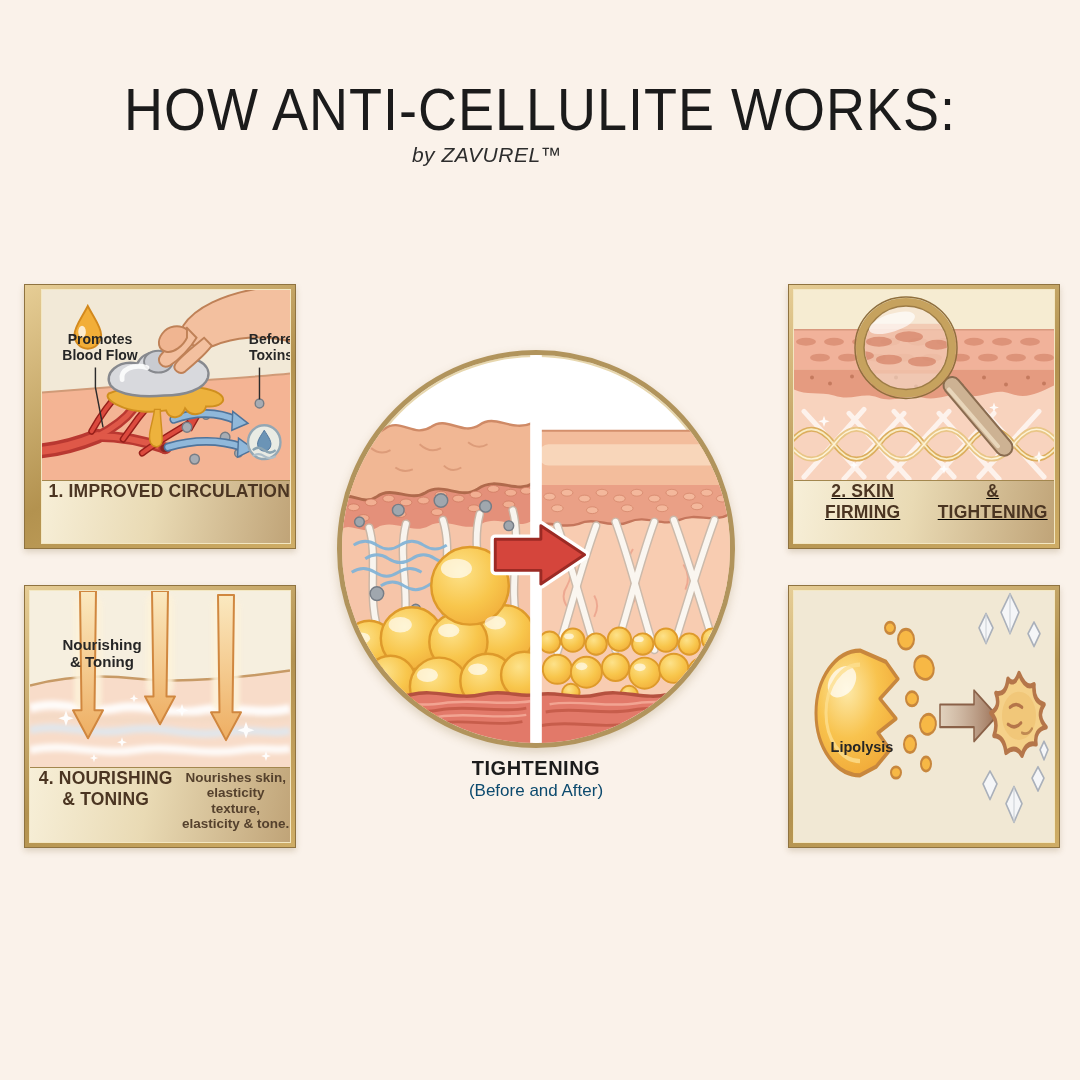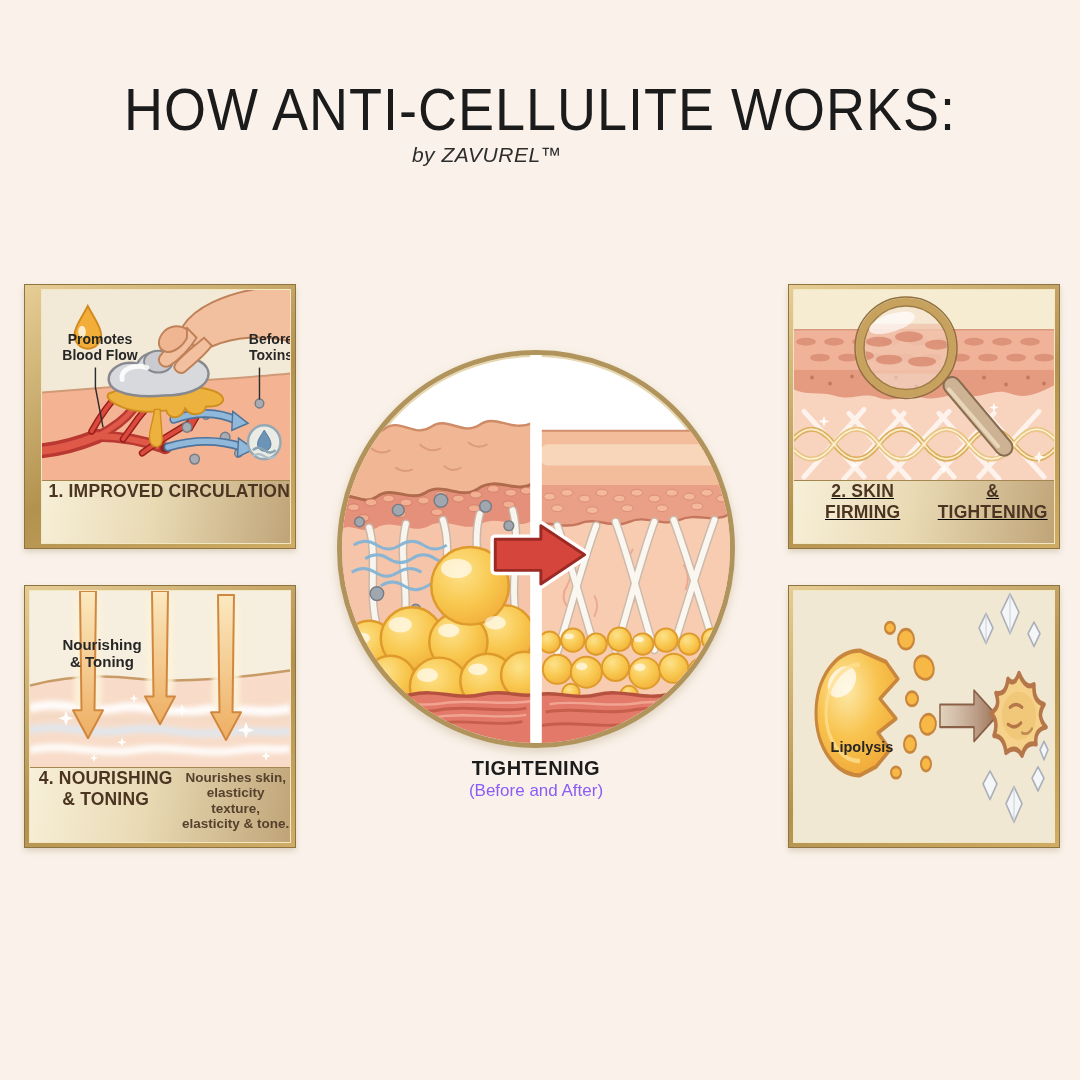--- a/index.html
+++ b/index.html
@@ -48,21 +48,21 @@
   .band-sub{font-weight:bold;font-size:13.5px;line-height:1.14;color:#55412d;margin-top:2px;}
   .circle-wrap{position:absolute;left:337px;top:350px;width:398px;height:398px;}
   .circle{
     width:100%;height:100%;border-radius:50%;box-sizing:border-box;
     border:5px solid #b1945c;background:#ffffff;overflow:hidden;
     box-shadow:0 4px 10px rgba(140,110,60,.25), inset 0 0 0 2px #e7d7ae;
   }
   .circle svg{width:100%;height:100%;display:block;}
   .center-caption{position:absolute;left:337px;top:757px;width:398px;text-align:center;}
   .center-caption .t1{font-weight:bold;font-size:20px;color:#1c1c1c;letter-spacing:.5px;}
-  .center-caption .t2{font-size:17px;color:#8b5cf6;margin-top:1px;}
+  .center-caption .t2{font-size:17px;color:#0c4a6e;margin-top:1px;}
 </style>
 </head>
 <body>
 
 <div class="page-title">HOW ANTI-CELLULITE WORKS:</div>
 <div class="page-subtitle">by ZAVUREL™</div>
 
 <div class="panel p1">
   <div class="panel-inner">
     <div class="illus">

